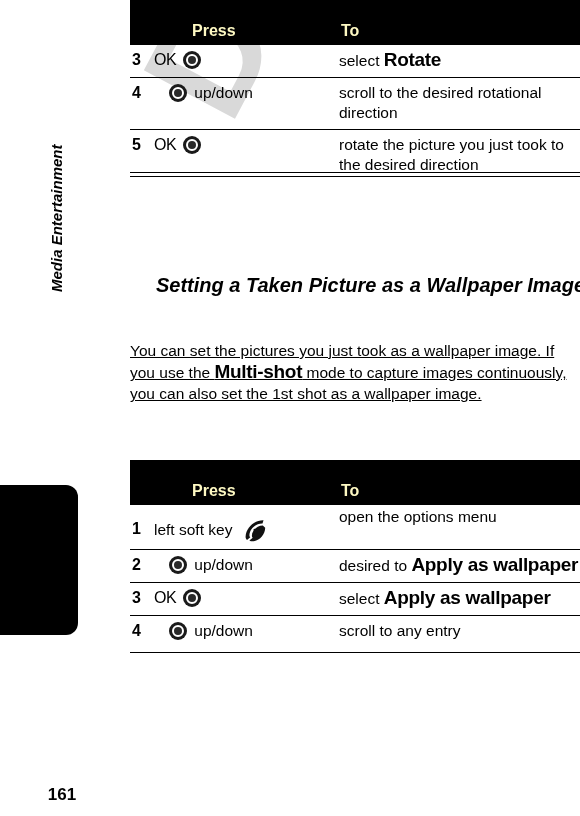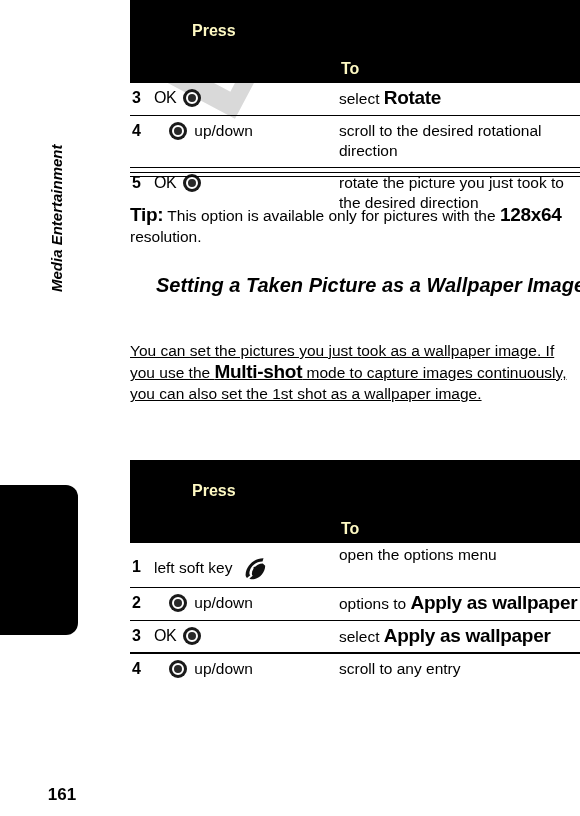--- a/index.html
+++ b/index.html
@@ -128,21 +128,21 @@
     font-weight: bold;
     font-size: 16px;
     text-align: left;
     padding-left: 2px;
   }
   .steps-table td.c-press { width: 185px; }
   .steps-table td.c-to    { width: 243px; }
   .steps-table tr.first-body td { border-top: none; }
 
   .hdr-lbl-press { padding-left: 38px; display: inline-block; }
-  .hdr-lbl-to    { padding-left: 2px; display: inline-block; margin-top: 38px; }
+  .hdr-lbl-to    { padding-left: 2px; display: inline-block; }
 
   
   .tbl-rule {
     position: absolute;
     left: 130px;
     width: 450px;
     height: 0;
     border-top: 1.5px solid #000;
   }
   .tbl-rule.double {
@@ -263,23 +263,20 @@
           <span class="ok-lbl">OK</span>
           <span class="nav-icon"></span>
         </td>
         <td class="c-to">rotate the picture you just took to the desired direction</td>
       </tr>
     </tbody>
   </table>
 
   <div class="tbl-rule double" style="top:172px;"></div>
 
-  <div class="para" style="top:204px;">
-    <b>Tip:</b><span> This option is available only for pictures with the </span><span class="bold-term">128x64</span><span> resolution.</span>
-  </div>
 
   <h2 class="section-heading" style="top:264px;">Setting a Taken Picture as a Wallpaper Image</h2>
 
   <div class="para" style="top:340px;text-decoration:underline;">
     <span>You can set the pictures you just took as a wallpaper image. If you use the </span><span class="bold-term">Multi-shot</span><span> mode to capture images continuously, you can also set the 1st shot as a wallpaper image.</span>
   </div>
 
   <table class="steps-table" style="top:460px;">
     <tbody>
       <tr class="hdr-row">
@@ -305,21 +302,21 @@
         </td>
         <td class="c-to" style="padding-top:2px;">open the options menu</td>
       </tr>
 
       <tr>
         <td class="c-num">2</td>
         <td class="c-press">
           <span style="display:inline-block;width:12px;"></span><span class="nav-icon"></span>
           <span>up/down</span>
         </td>
-        <td class="c-to"><span>options to </span><span class="bold-term">Apply as wallpaper</span></td>
+        <td class="c-to"><span>desired to </span><span class="bold-term">Apply as wallpaper</span></td>
       </tr>
 
       <tr>
         <td class="c-num">3</td>
         <td class="c-press">
           <span class="ok-lbl">OK</span>
           <span class="nav-icon"></span>
         </td>
         <td class="c-to"><span>select </span><span class="bold-term">Apply as wallpaper</span></td>
       </tr>

